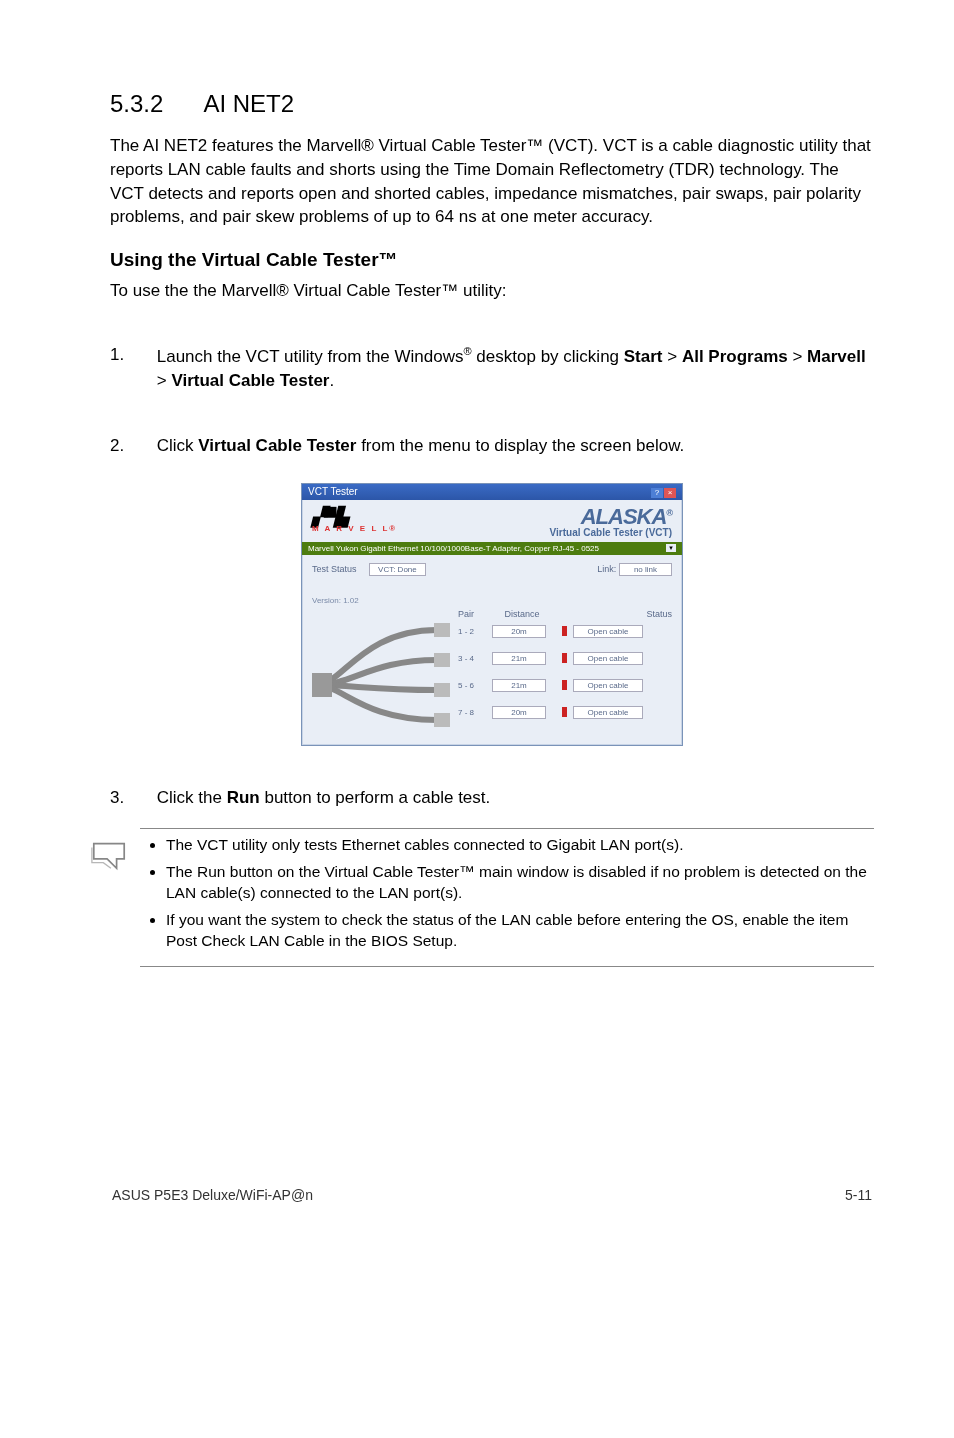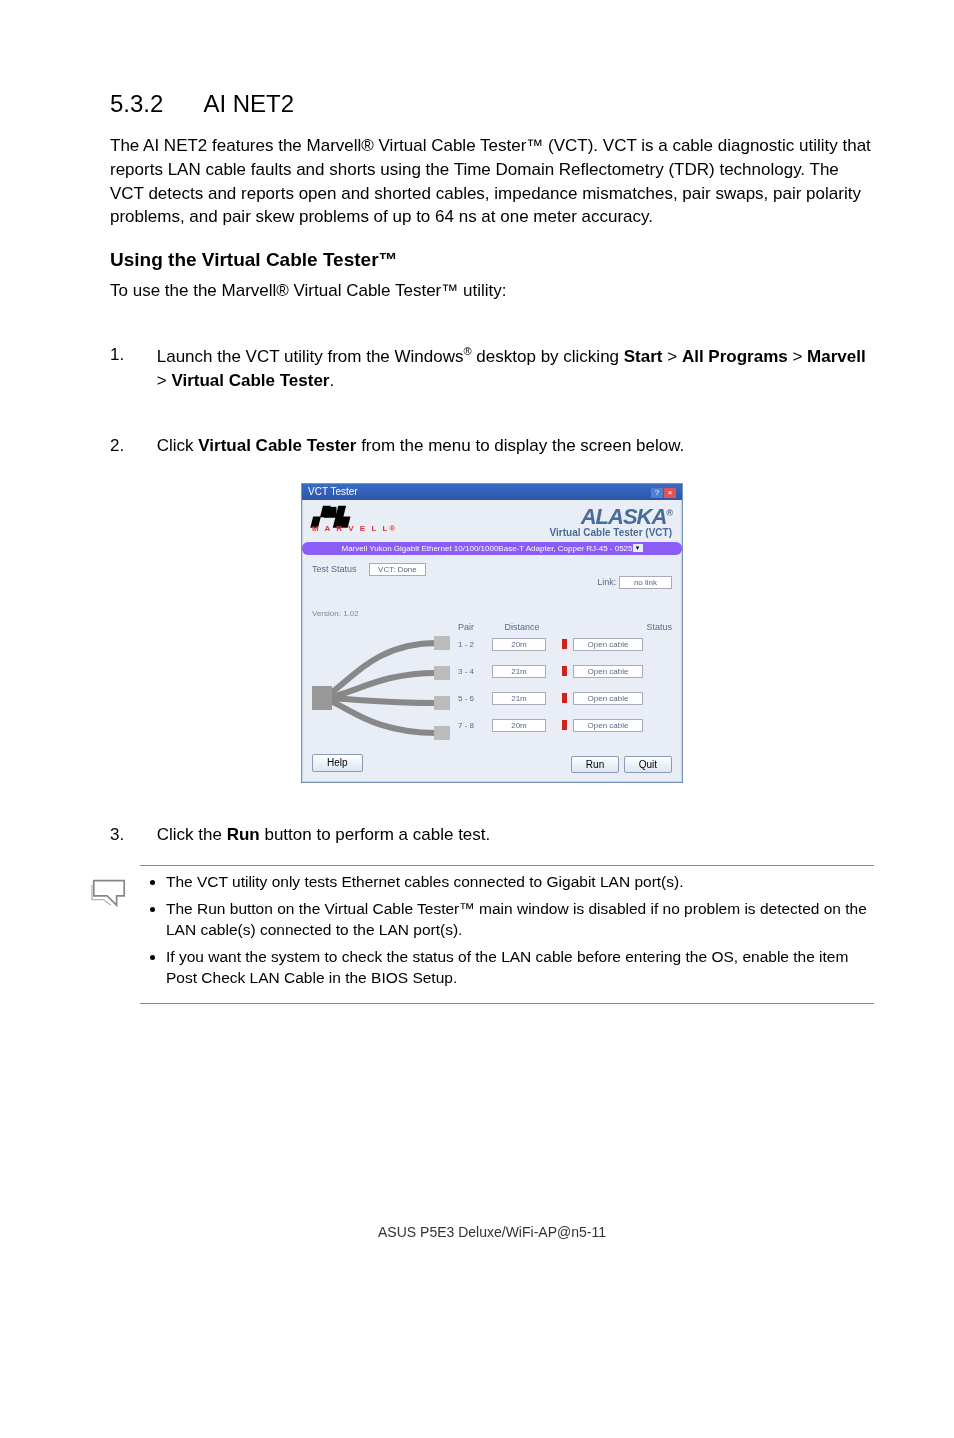--- a/index.html
+++ b/index.html
@@ -121,45 +121,43 @@
       line-height: 1;
     }
     .alaska .sub {
       font-size: 10px;
       font-style: normal;
       font-weight: bold;
       display: block;
       letter-spacing: 0;
     }
     .blue-strip {
-      background: #8b5cf6;
+      background: #4d7c0f;
       color: #fff;
       font-size: 8px;
       padding: 2px 6px;
       display: flex;
-      justify-content: center;
-      border-radius: 6px;
+      justify-content: space-between;
     }
     .blue-strip .dd {
       width: 10px;
       height: 8px;
       background: #e9eef6;
       color: #000;
       text-align: center;
       font-size: 7px;
     }
     .vct-body {
       padding: 8px 10px 10px 10px;
     }
     .vct-top-row {
       display: flex;
       font-size: 9px;
       color: #5a6a8a;
       margin-bottom: 20px;
-      flex-direction: column;
     }
     .vct-top-row .tst {
       width: 120px;
     }
     .vct-top-row .box {
       display: inline-block;
       border: 1px solid #aab;
       background: #fff;
       padding: 1px 8px;
       font-size: 8px;
@@ -256,21 +254,21 @@
       padding-left: 26px;
       margin: 0;
       font-size: 15.5px;
       line-height: 1.35;
     }
     .note-list li {
       margin-bottom: 6px;
     }
     .footer {
       display: flex;
-      justify-content: center;
+      justify-content: space-between;
       font-size: 14px;
       color: #333;
       border-top: 0;
       margin-top: 220px;
       padding: 0 2px;
     }
   </style>
 </head>
 <body>
 
@@ -379,27 +377,20 @@
               <span class="stat">Open cable</span>
             </div>
             <div class="row" style="margin-bottom:4px">
               <span class="pair">7 - 8</span>
               <span class="dist">20m</span>
               <span class="led"></span>
               <span class="stat">Open cable</span>
             </div>
           </div>
         </div>
-        <div class="vct-buttons">
-          <span class="winbtn">Help</span>
-          <span>
-            <span class="winbtn">Run</span>
-            <span class="winbtn">Quit</span>
-          </span>
-        </div>
       </div>
     </div>
   </div>
 
   <ol class="steps" start="3">
     <li>
       <span class="num">3.</span>
       <span class="step-body">
         <span>Click the </span><b>Run</b><span> button to perform a cable test.</span>
       </span>

